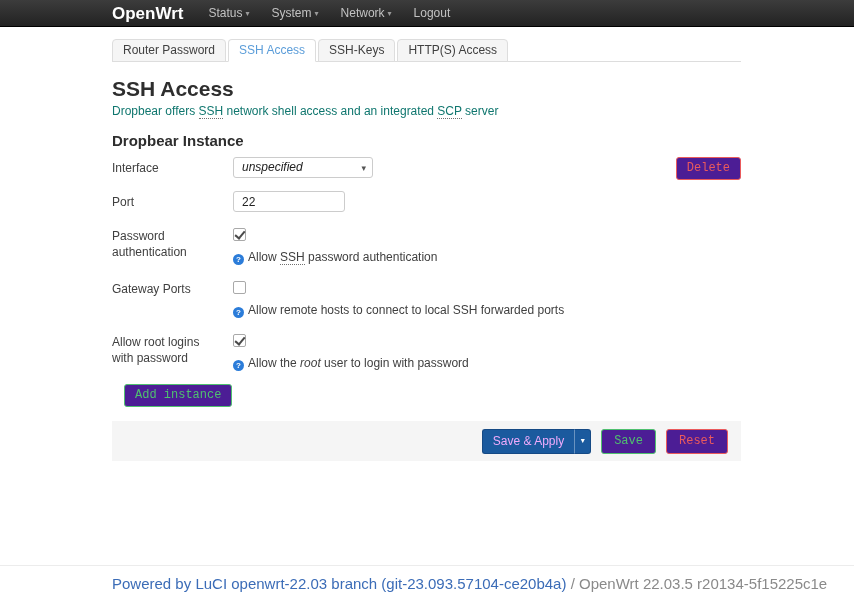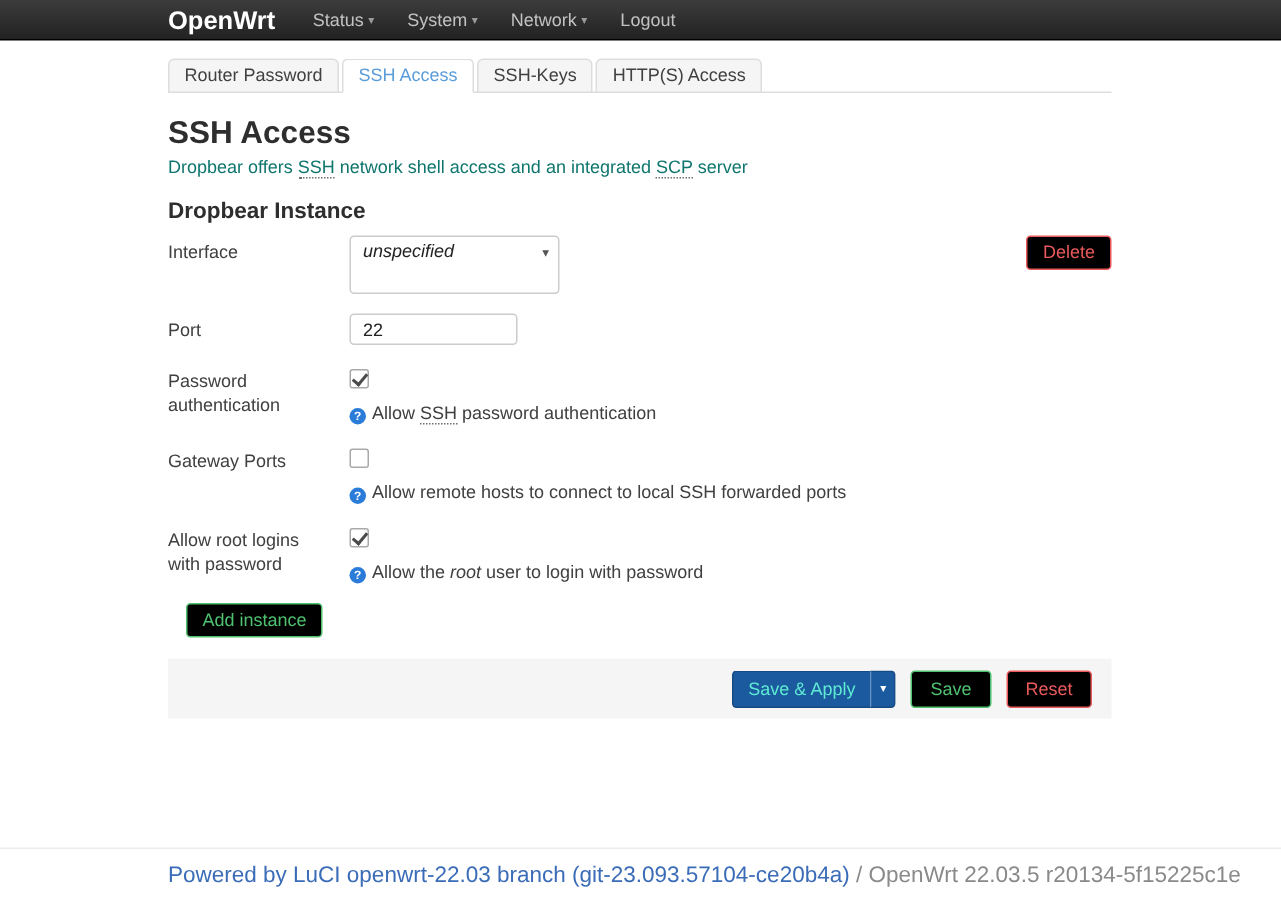--- a/index.html
+++ b/index.html
@@ -69,45 +69,45 @@
   
   h2.page-title { font-size: 21px; font-weight: bold; color: #2e2e2e; margin: 15px 0 3px; }
   .page-desc { margin-bottom: 4px; color: #0f766e; }
   .abbr { border-bottom: 1px dotted #707070; cursor: help; }
   h3.section-title { font-size: 15px; font-weight: bold; color: #2e2e2e; margin: 14px 0 2px; }
 
   
   .cbi-section { position: relative; padding-top: 6px; }
   .btn {
     display: inline-block;
-    background: #000000;
+    background: #4c1d95;
     border-radius: 3px;
     padding: 3px 10px 4px;
     font-size: 12px;
     cursor: pointer;
-    font-family: Liberation Sans, sans-serif;
+    font-family: Liberation Mono, monospace;
   }
   .btn-red   { border: 1px solid #ea5a5c; color: #ea5a5c; }
   .btn-green { border: 1px solid #4fc06f; color: #4fc06f; }
   .delete-btn { position: absolute; top: 6px; right: 0; }
 
   .form-row { display: flex; margin-bottom: 13px; }
   .row-label {
     width: 121px;
     padding-right: 13px;
     padding-top: 3px;
     text-align: left;
     color: #404040;
     line-height: 1.35;
     flex-shrink: 0;
   }
   .row-control { flex: 1; padding-top: 0; }
 
   .fake-select {
-    width: 140px; height: 39px;
+    width: 140px; height: 21px;
     border: 1px solid #ccc; border-radius: 3px;
     background: #fff;
     padding: 2px 18px 2px 8px;
     font-style: italic;
     color: #222;
     position: relative;
     cursor: pointer;
     line-height: 15px;
   }
   .fake-select .select-arrow {
@@ -162,21 +162,21 @@
     height: 40px;
     margin-top: 6px;
     display: flex;
     align-items: center;
     justify-content: flex-end;
     padding-right: 13px;
   }
   .split-btn { display: flex; }
   .split-main {
     background: #1b5a9e;
-    color: #5eead4;
+    color: #f0abfc;
     border: 1px solid #164a85;
     border-right: none;
     border-radius: 3px 0 0 3px;
     padding: 4px 10px 5px;
     font-size: 12px;
     cursor: pointer;
     font-family: inherit;
   }
   .split-caret {
     background: #1b5a9e;

